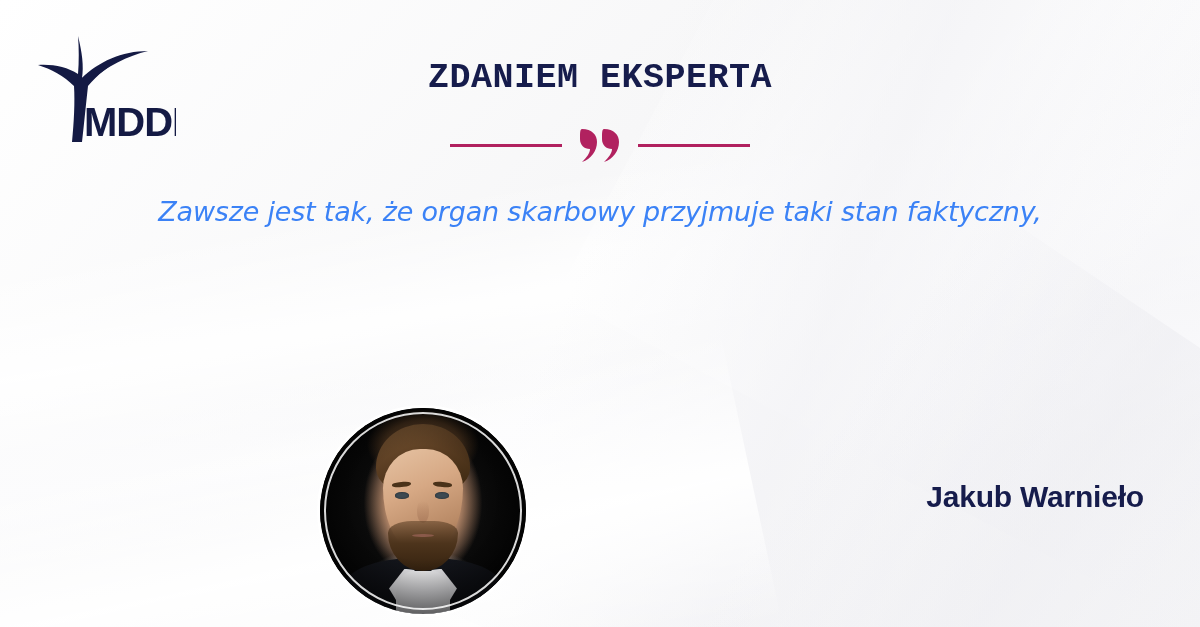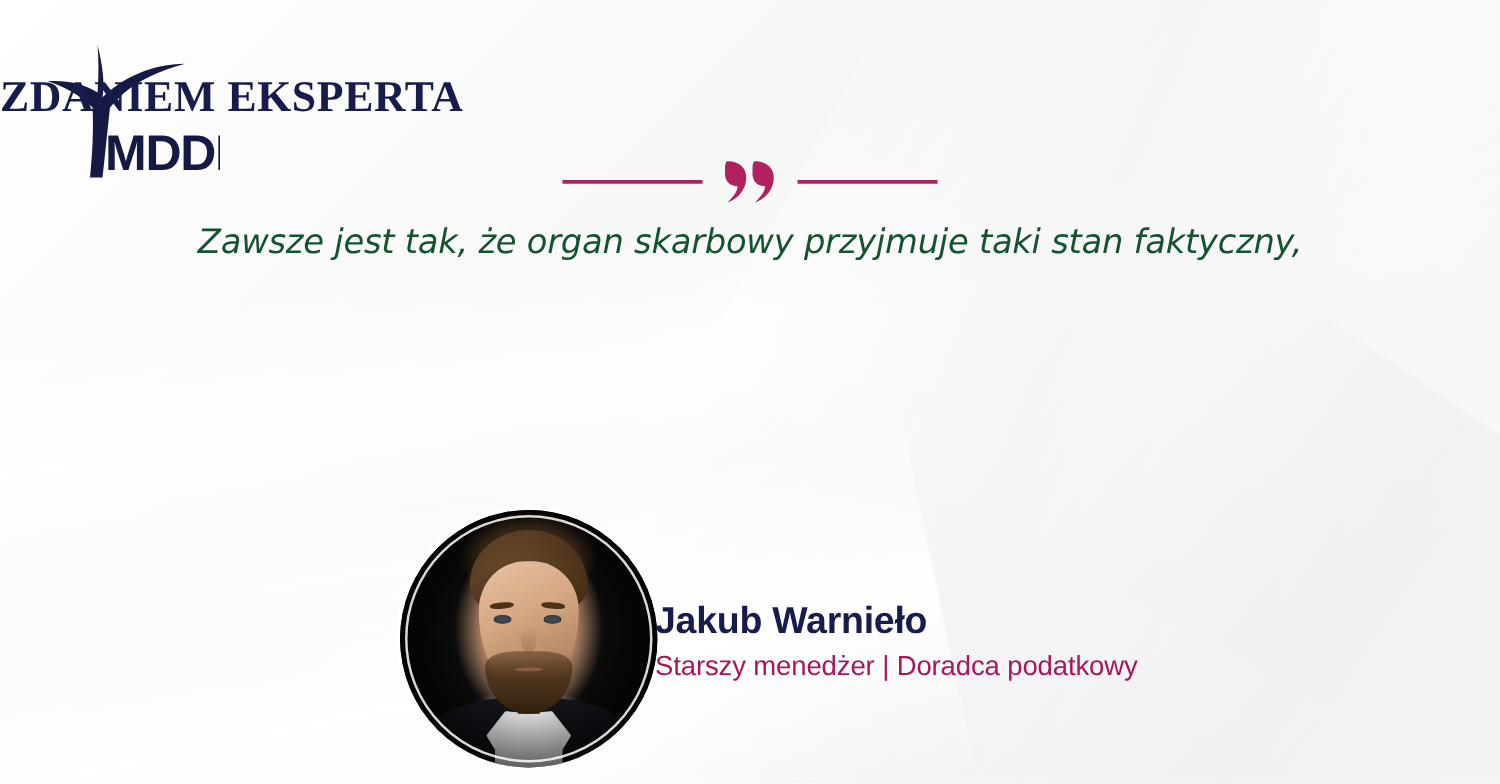--- a/index.html
+++ b/index.html
@@ -73,26 +73,26 @@
     width: 140px;
     height: 112px;
   }
   .logo svg { display: block; }
 
   
   .heading {
     position: absolute;
     left: 0; right: 0;
     top: 58px;
-    text-align: left;
+    text-align: center;
     font-size: 35px;
     font-weight: bold;
     letter-spacing: 0.5px;
     color: #161c4c;
-    font-family: Liberation Serif, serif;
+    font-family: Liberation Mono, monospace;
   }
 
   
   .divider {
     position: absolute;
     left: 0; right: 0;
     top: 125px;
     height: 40px;
     display: flex;
     align-items: center;
@@ -109,27 +109,27 @@
     width: 44px;
     height: 36px;
   }
   .quote-glyph svg { display: block; }
 
   
   .quote-body {
     position: absolute;
     left: 120px;
     right: 120px;
-    top: 172px;
+    top: 190px;
     text-align: center;
     font-family: "DejaVu Sans", sans-serif;
     font-style: italic;
     font-size: 27px;
     line-height: 44px;
-    color: #14532d;
+    color: #3b82f6;
     letter-spacing: -0.2px;
   }
   .quote-line { display: block; white-space: nowrap; }
 
   
   .portrait {
     position: absolute;
     left: 320px;
     top: 408px;
     width: 206px;
@@ -236,23 +236,24 @@
     position: absolute;
     inset: 4px;
     border-radius: 50%;
     border: 2px solid rgba(255,255,255,0.85);
     pointer-events: none;
   }
 
   
   .attribution {
     position: absolute;
-    left: 524px;
+    left: 584px;
     top: 478px;
     width: 560px;
+    text-align: right;
   }
   .person-name {
     font-size: 30px;
     font-weight: bold;
     color: #161c4c;
     letter-spacing: -0.2px;
     line-height: 38px;
   }
   .person-role {
     font-size: 22px;
@@ -322,16 +323,15 @@
       <div class="ph-nose"></div>
       <div class="ph-beard"></div>
       <div class="ph-mouth"></div>
       <div class="ph-vign"></div>
     </div>
     <div class="portrait-ring"></div>
   </div>
 
   <div class="attribution">
     <div class="person-name">Jakub Warnieło</div>
-    <div class="person-role">Starszy menedżer | Doradca podatkowy</div>
   </div>
 
 </div>
 
 </body></html>

